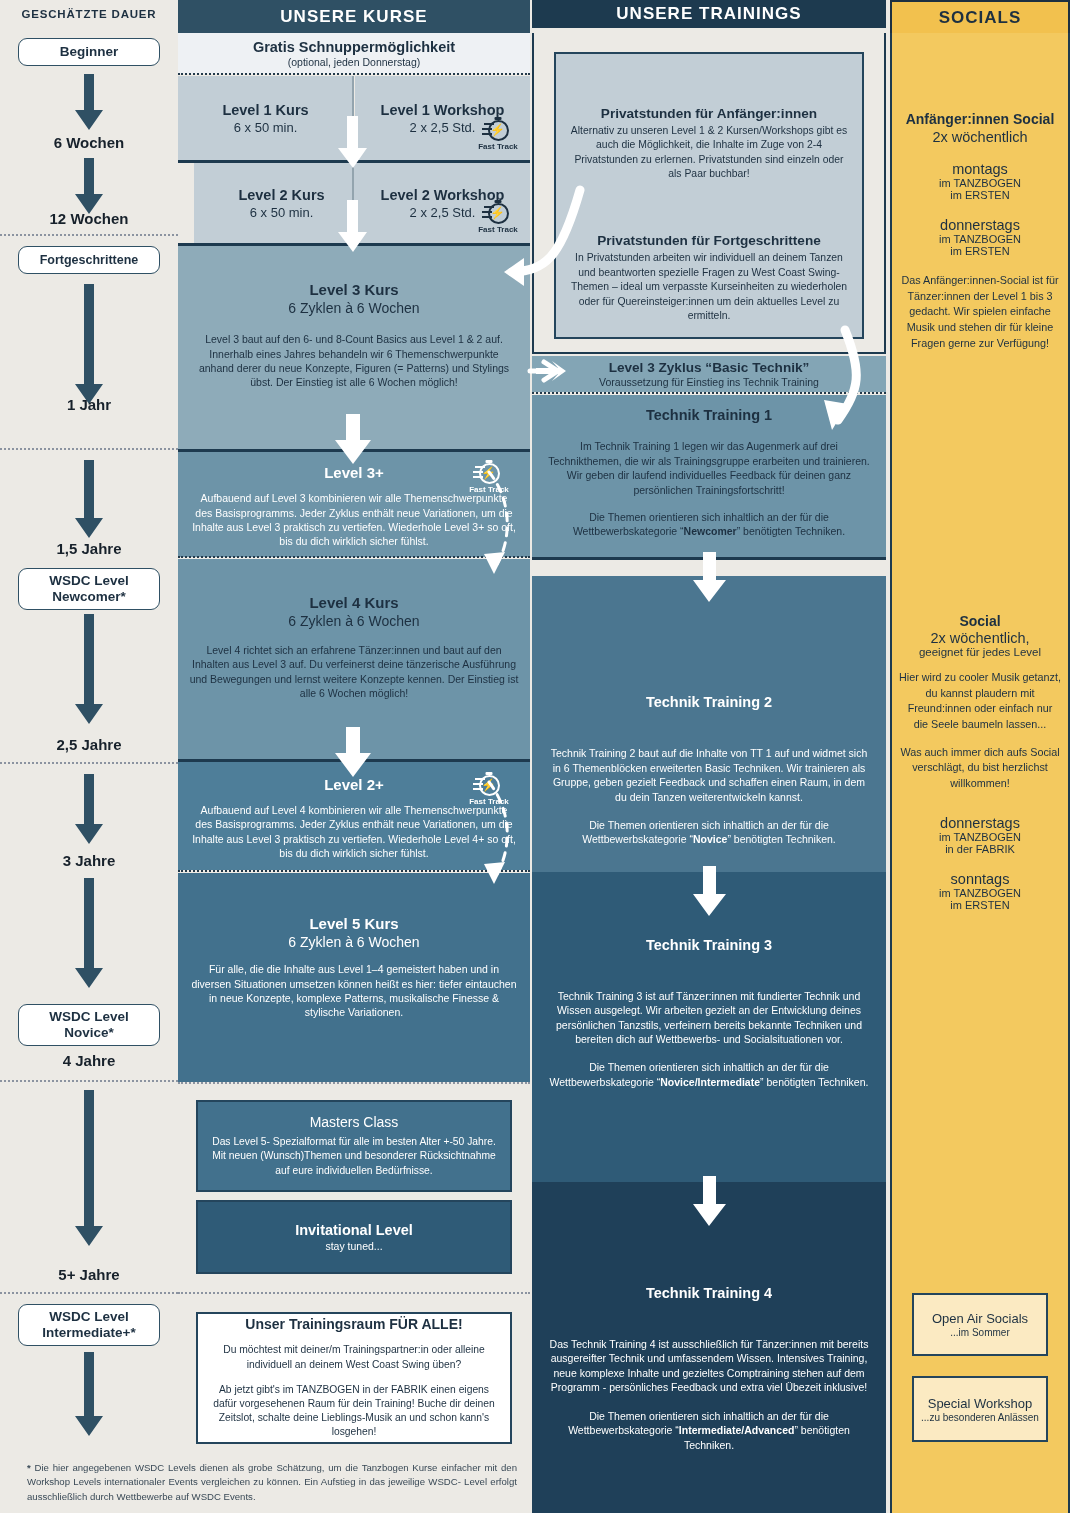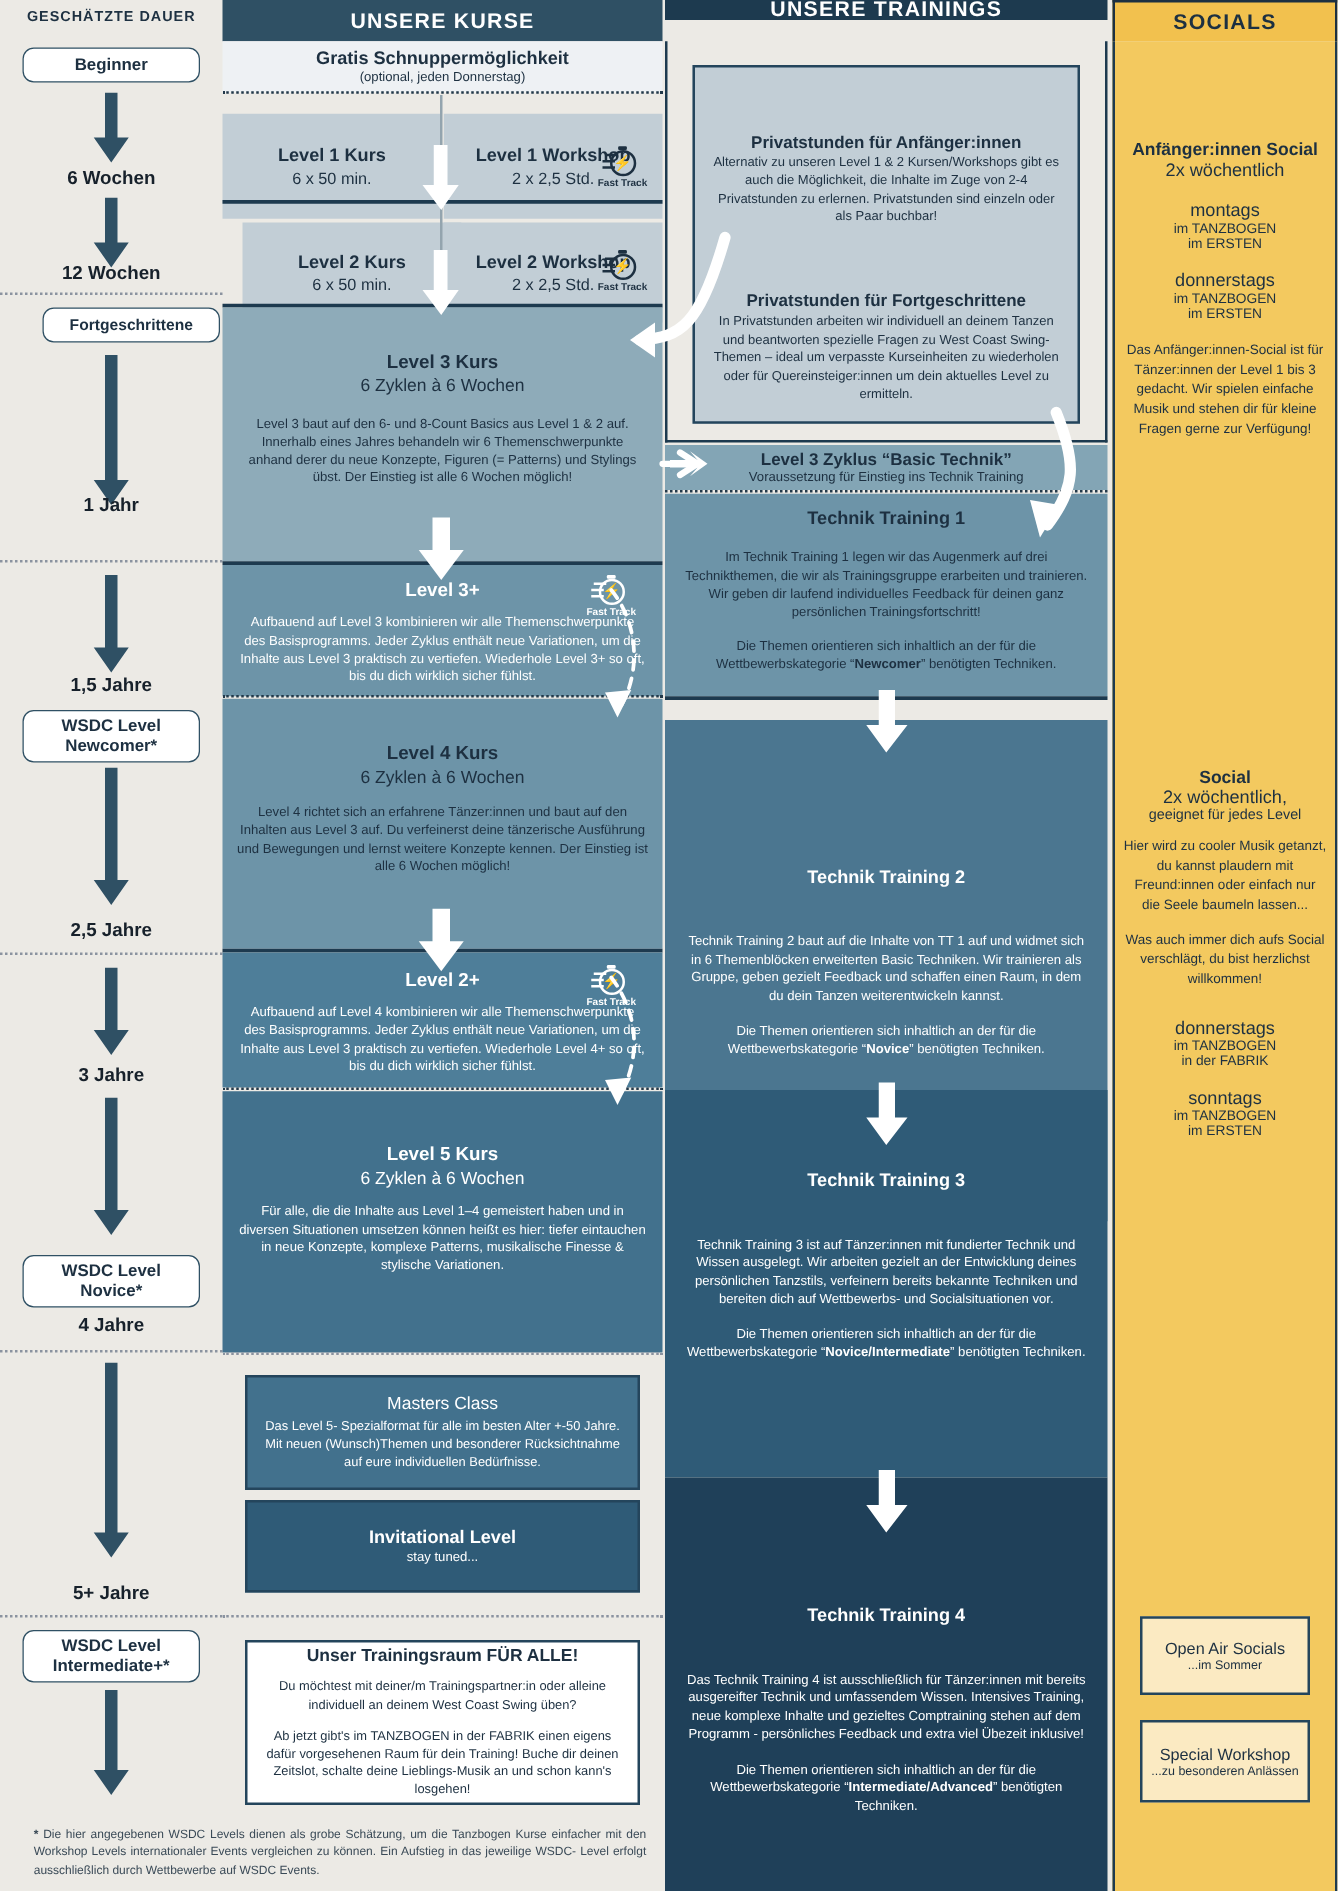--- a/index.html
+++ b/index.html
@@ -53,21 +53,21 @@
   
   .block {
     position: absolute; display: flex; flex-direction: column;
     align-items: center; justify-content: center; text-align: center;
   }
   .blk-title { font-weight: bold; }
   .blk-sub { font-weight: normal; }
   .blk-body { line-height: 1.38; }
 
   .c-trial   { background: #eef1f4; color: #1d3041; }
-  .c-l12     { background: #c2ced6; color: #1d3041; margin-top: 15px; }
+  .c-l12     { background: #c2ced6; color: #1d3041; }
   .c-l3      { background: #8eabb9; color: #1d3041; }
   .c-l3p     { background: #6d94a8; color: #ffffff; }
   .c-l4      { background: #6d94a8; color: #1d3041; }
   .c-l4p     { background: #4e7e99; color: #ffffff; }
   .c-l5      { background: #42718d; color: #ffffff; }
 
   .t-wrap    { background: #eceae5; }
   .t-priv    { background: #c2ced6; border: 2px solid #24455c; color: #1d3041; }
   .t-basic   { background: #83a5b5; color: #1d3041; }
   .t-tt1     { background: #6d94a8; color: #1d3041; }
@@ -131,21 +131,21 @@
     </svg>
     <div class="durlabel" style="top:134px;">6 Wochen</div>
 
     <svg class="arrow" style="left:68px;top:158px;" width="42" height="58" viewBox="0 0 42 58">
       <path d="M16 0 h10 v36 h9 L21 56 L7 36 h9 Z" fill="#2f5064"></path>
     </svg>
     <div class="durlabel" style="top:210px;">12 Wochen</div>
 
     <div class="hsep" style="left:0;top:234px;width:178px;"></div>
 
-    <div class="pill" style="top:246px;height:28px;font-size:12.5px;margin-left:16px;">
+    <div class="pill" style="top:246px;height:28px;font-size:12.5px;">
       <span>Fortgeschrittene</span>
     </div>
     <svg class="arrow" style="left:68px;top:284px;" width="42" height="122" viewBox="0 0 42 122">
       <path d="M16 0 h10 v100 h9 L21 120 L7 100 h9 Z" fill="#2f5064"></path>
     </svg>
     <div class="durlabel" style="top:396px;">1 Jahr</div>
 
     <div class="hsep" style="left:0;top:448px;width:178px;"></div>
 
     <svg class="arrow" style="left:68px;top:460px;" width="42" height="80" viewBox="0 0 42 80">
@@ -310,21 +310,21 @@
   <div class="block trainroom" style="left:196px;top:1312px;width:316px;height:132px;padding:0 14px;">
     <div style="font-size:14px;font-weight:bold;">Unser Trainingsraum FÜR ALLE!</div>
     <div class="blk-body" style="font-size:10.3px;margin-top:11px;">Du möchtest mit deiner/m Trainingspartner:in oder alleine individuell an deinem West Coast Swing üben?</div>
     <div class="blk-body" style="font-size:10.3px;margin-top:11px;">Ab jetzt gibt's im TANZBOGEN in der FABRIK einen eigens dafür vorgesehenen Raum für dein Training! Buche dir deinen Zeitslot, schalte deine Lieblings-Musik an und schon kann's losgehen!</div>
   </div>
 
   <div class="footnote" style="left:27px;top:1461px;width:490px;">
     <b>*</b><span> Die hier angegebenen WSDC Levels dienen als grobe Schätzung, um die Tanzbogen Kurse einfacher mit den Workshop Levels internationaler Events vergleichen zu können. Ein Aufstieg in das jeweilige WSDC- Level erfolgt ausschließlich durch Wettbewerbe auf WSDC Events.</span>
   </div>
 
-  <div class="abs colhdr hdr-darker" style="left:532px;top:0;width:354px;height:16px;text-align:right;">
+  <div class="abs colhdr hdr-darker" style="left:532px;top:0;width:354px;height:28px;text-align:right;">
     <span>UNSERE TRAININGS</span>
   </div>
 
   <div class="abs t-wrap" style="left:532px;top:33px;width:354px;height:321px;border:2px solid #1d3a4f;border-top:none;"></div>
 
   <div class="abs t-priv" style="left:554px;top:52px;width:310px;height:287px;">
     <div class="block" style="position:relative;left:0;top:0;width:100%;height:100%;padding:0 12px;justify-content:flex-start;">
       <div style="margin-top:52px;font-size:13.6px;font-weight:bold;">Privatstunden für Anfänger:innen</div>
       <div class="blk-body" style="font-size:10.4px;margin-top:3px;">Alternativ zu unseren Level 1 &amp; 2 Kursen/Workshops gibt es auch die Möglichkeit, die Inhalte im Zuge von 2-4 Privatstunden zu erlernen. Privatstunden sind einzeln oder als Paar buchbar!</div>
       <div style="margin-top:52px;font-size:13.6px;font-weight:bold;">Privatstunden für Fortgeschrittene</div>

